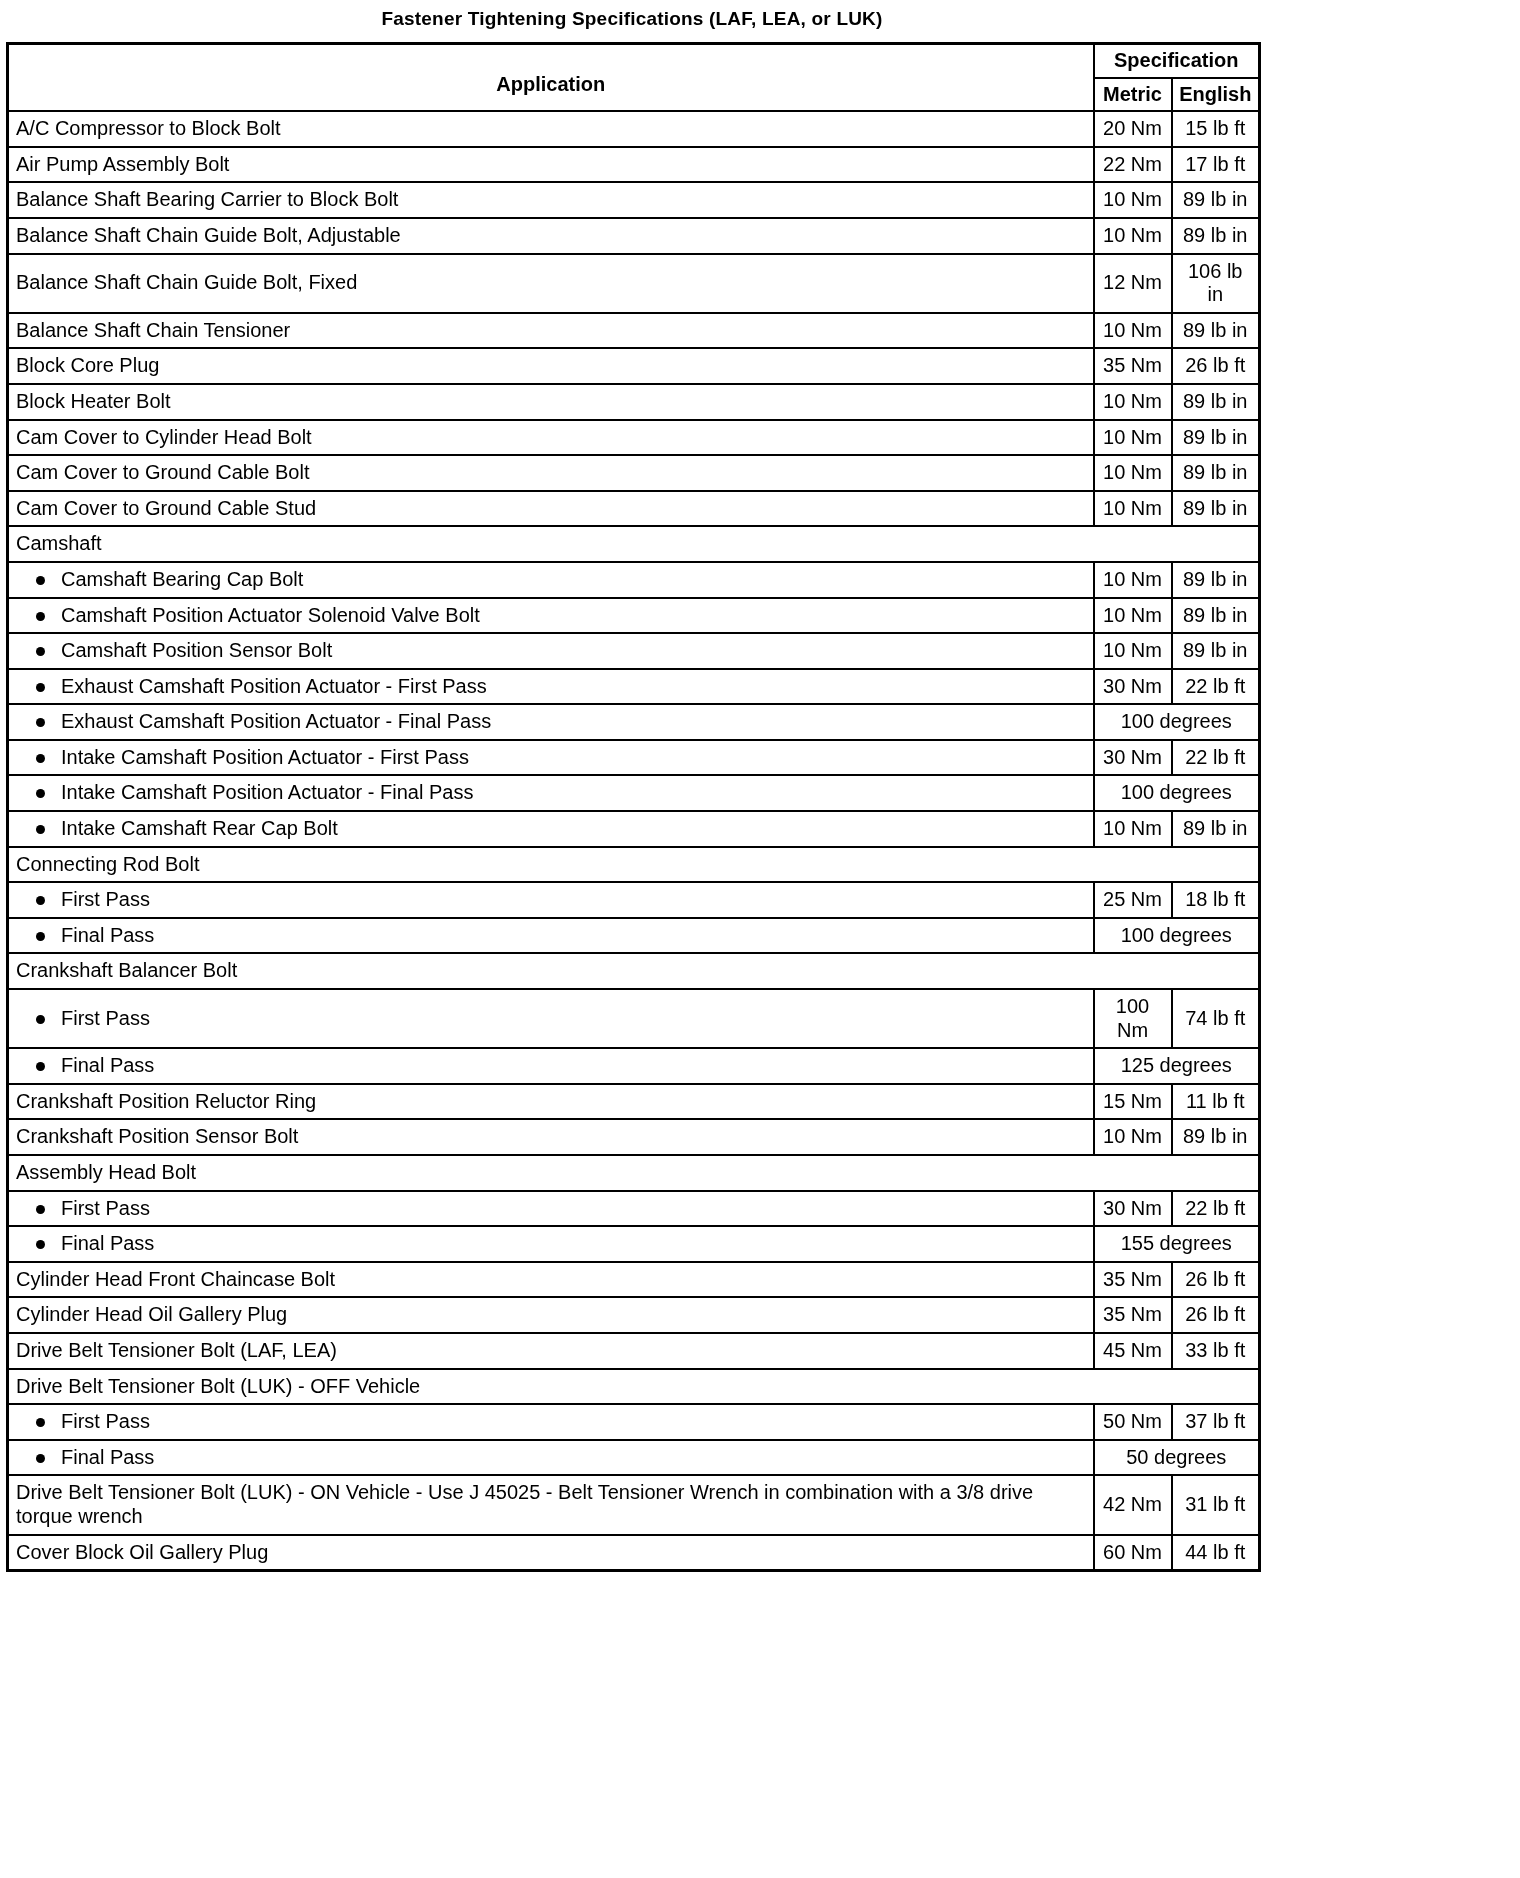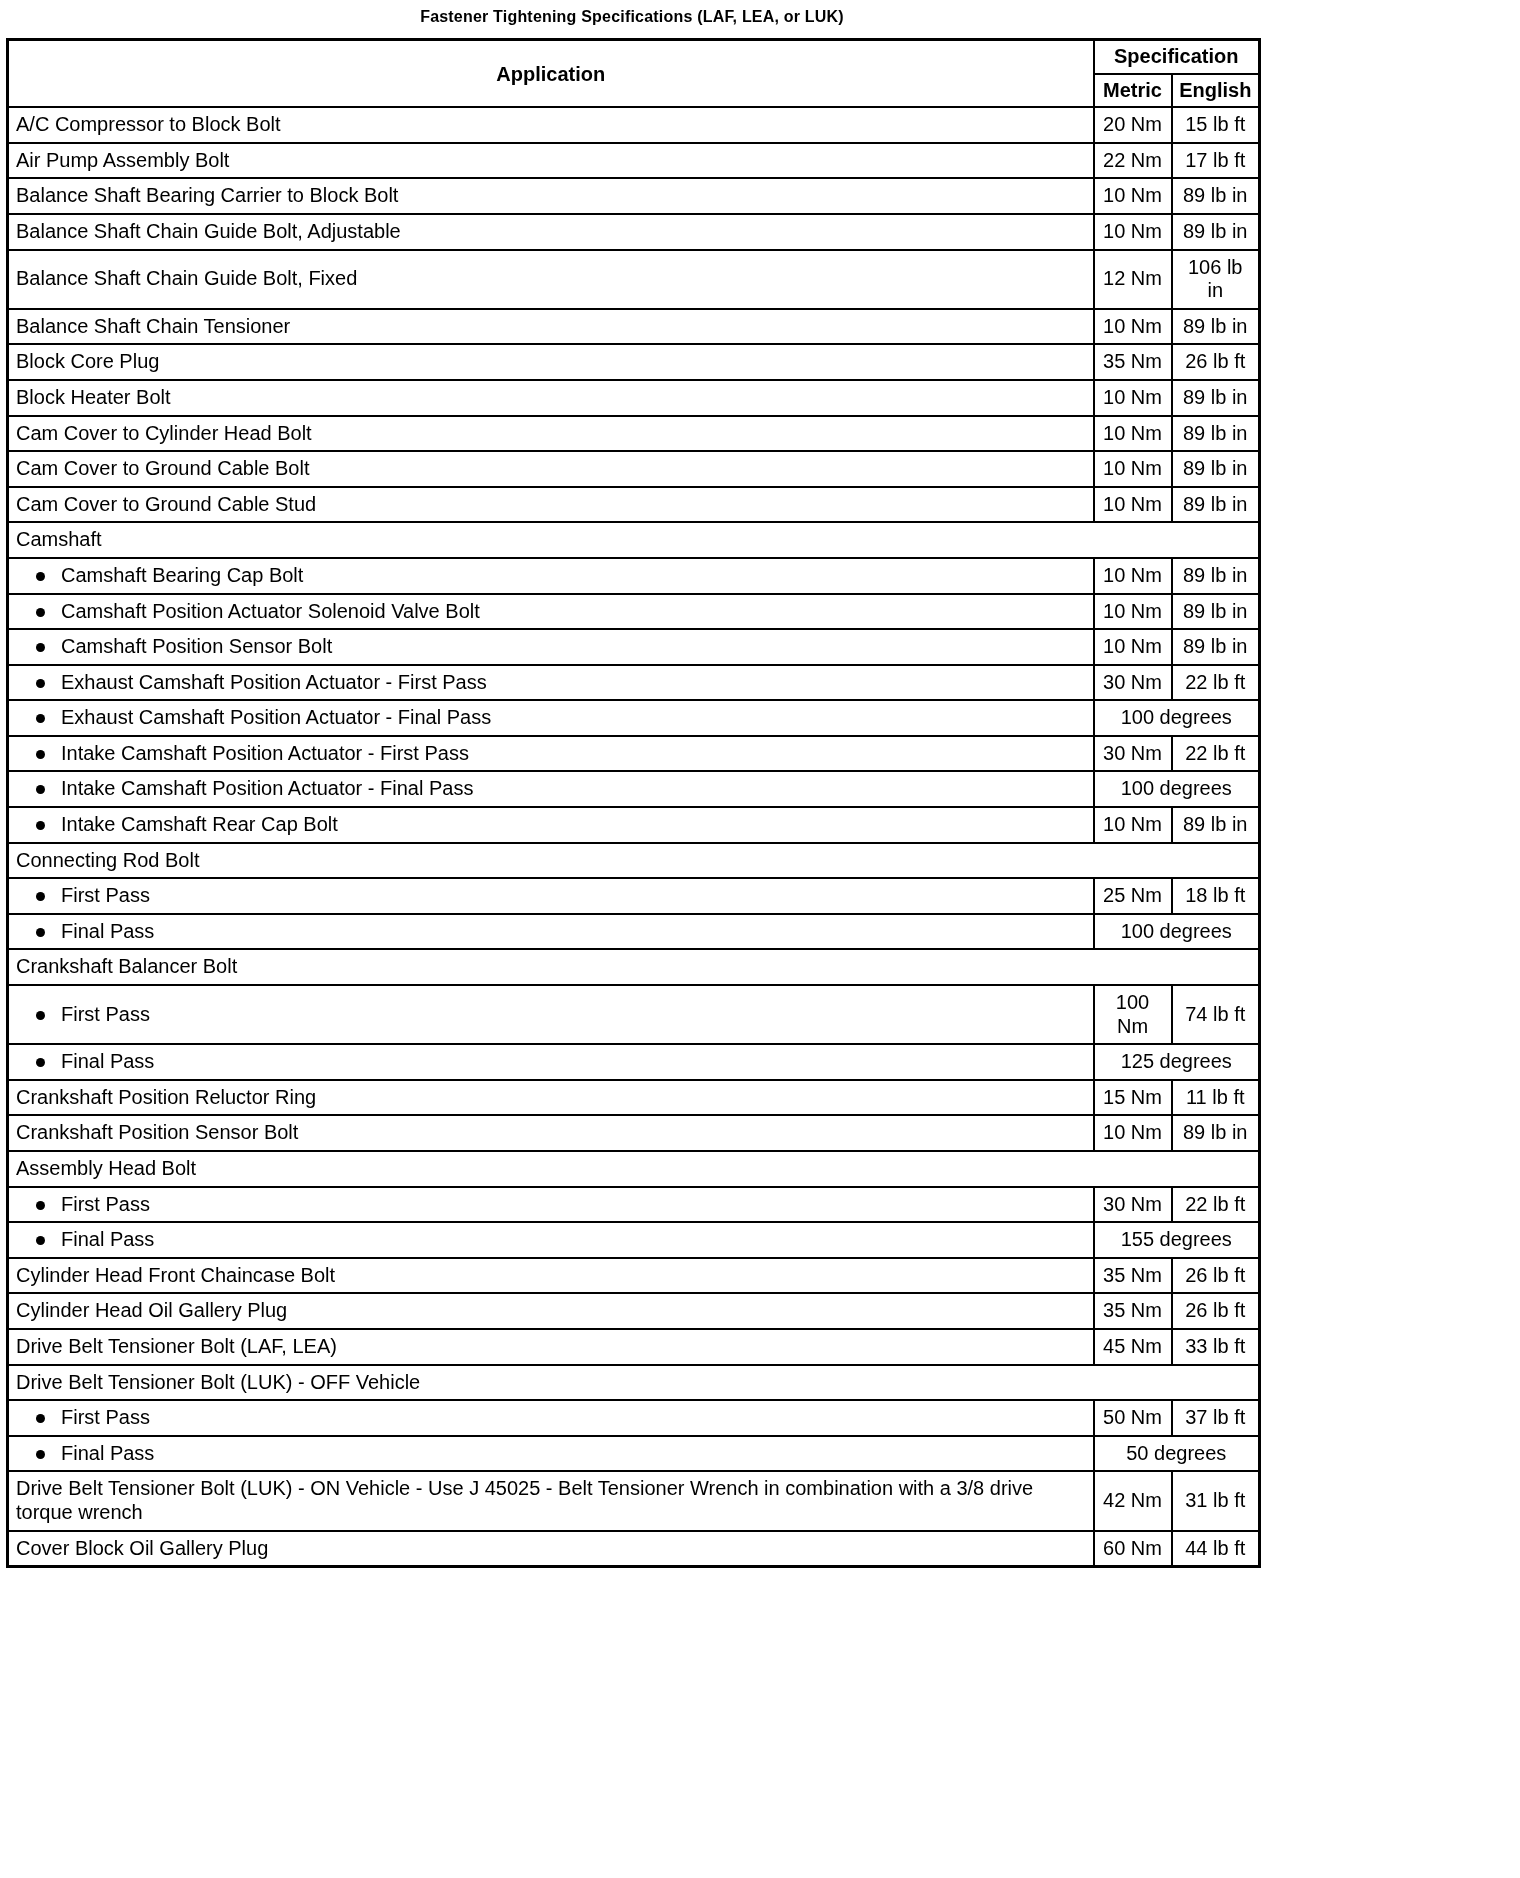--- a/index.html
+++ b/index.html
@@ -11,21 +11,21 @@
   body {
     width: 1520px;
     min-height: 1878px;
   }
   .page {
     padding: 8px 0 0 6px;
   }
   .title {
     width: 1252px;
     text-align: center;
-    font-size: 16px;
+    font-size: 19px;
     font-weight: bold;
     margin-bottom: 12px;
     letter-spacing: 0.2px;
   }
   table.spec-table {
     border-collapse: collapse;
     table-layout: fixed;
     width: 1252px;
     border: 3px solid #000;
   }
@@ -37,21 +37,21 @@
     font-size: 20px;
     line-height: 1.18;
     vertical-align: middle;
   }
   thead th {
     font-weight: bold;
     padding: 4px 2px;
   }
   th.app-header {
     vertical-align: bottom;
-    padding-bottom: 20px;
+    padding-bottom: 14px;
   }
   td.app-cell {
     text-align: left;
     padding: 5px 7px;
     margin-top: 48px;
   }
   td.app-cell.bullet {
     padding-left: 27px;
   }
   .bullet-dot {

